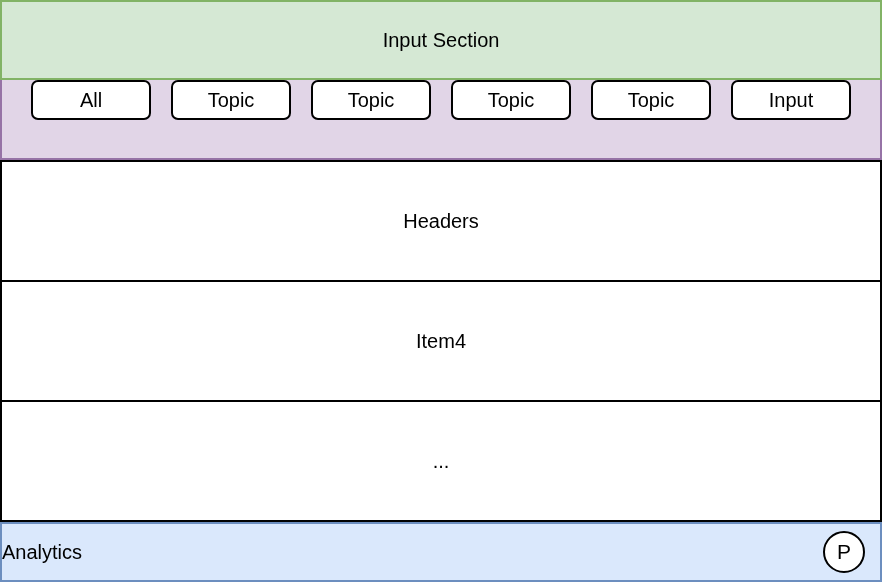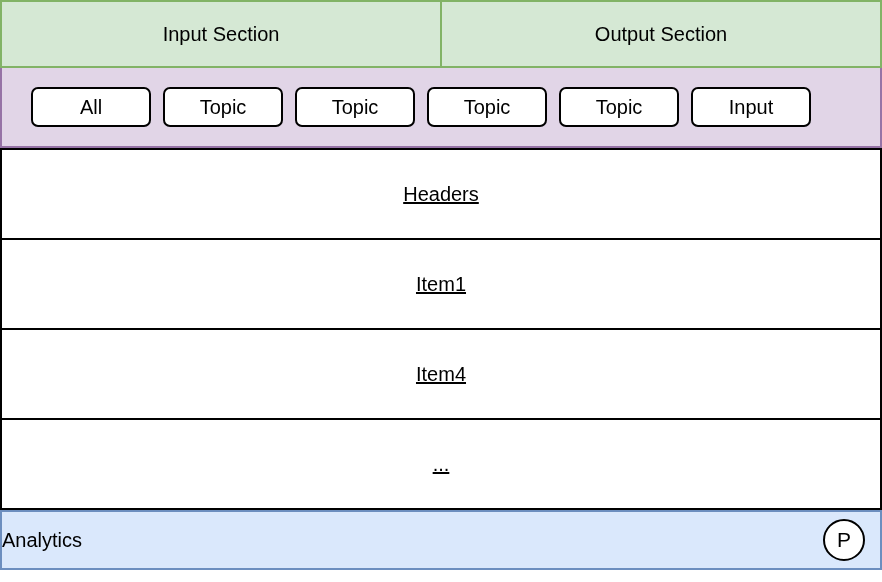--- a/index.html
+++ b/index.html
@@ -11,42 +11,41 @@
   .canvas {
     position: relative;
     width: 882px;
     height: 582px;
     background: #ffffff;
     overflow: hidden;
   }
   
   .header {
     display: flex;
-    height: 68px;
+    height: 80px;
   }
   .header-cell {
     flex: 1 1 0;
     background: var(--green-fill);
     border: 2px solid var(--green-stroke);
     display: flex;
     align-items: center;
     justify-content: center;
     font-size: 20px;
   }
   .header-cell + .header-cell { margin-left: -2px; }
   
   .toolbar {
     height: 80px;
     background: var(--purple-fill);
     border: 2px solid var(--purple-stroke);
     border-top: none;
     display: flex;
-    align-items: center;
     padding-left: 29px;
-    gap: 12px;
+    gap: 20px;
   }
   .tb-button {
     width: 120px;
     height: 40px;
     background: #ffffff;
     border: 2px solid var(--row-stroke);
     border-radius: 7px;
     display: flex;
     align-items: center;
     justify-content: center;
@@ -64,21 +63,20 @@
   .row {
     flex: 1 1 0;
     background: #ffffff;
     border-left: 2px solid var(--row-stroke);
     border-right: 2px solid var(--row-stroke);
     border-bottom: 2px solid var(--row-stroke);
     display: flex;
     align-items: center;
     justify-content: center;
     font-size: 20px;
-    text-decoration: underline;
   }
   
   .footer {
     position: relative;
     height: 60px;
     background: var(--blue-fill);
     border: 2px solid var(--blue-stroke);
     display: flex;
     align-items: center;
     justify-content: flex-start;
@@ -103,37 +101,33 @@
 </style>
 </head>
 <body style="--green-fill: #d5e8d4; --green-stroke: #82b366; --purple-fill: #e1d5e7; --purple-stroke: #9673a6; --blue-fill: #dae8fc; --blue-stroke: #6c8ebf; --row-stroke: #000000;">
 
 <div class="canvas">
 
   <div class="header">
     <div class="header-cell">
         <span>Input Section</span>
       </div>
-      <div class="header-cell">
-        <span>Output Section</span>
-      </div>
   </div>
 
   <div class="toolbar">
     <button class="tb-button">All</button>
       <button class="tb-button">Topic</button>
       <button class="tb-button">Topic</button>
       <button class="tb-button">Topic</button>
       <button class="tb-button">Topic</button>
       <button class="tb-button">Input</button>
   </div>
 
   <div class="rows">
     <div class="row">Headers</div>
-      <div class="row">Item1</div>
       <div class="row">Item4</div>
       <div class="row">...</div>
   </div>
 
   <div class="footer">
     <span>Analytics</span>
     <div class="badge">P</div>
   </div>
 
 </div>

